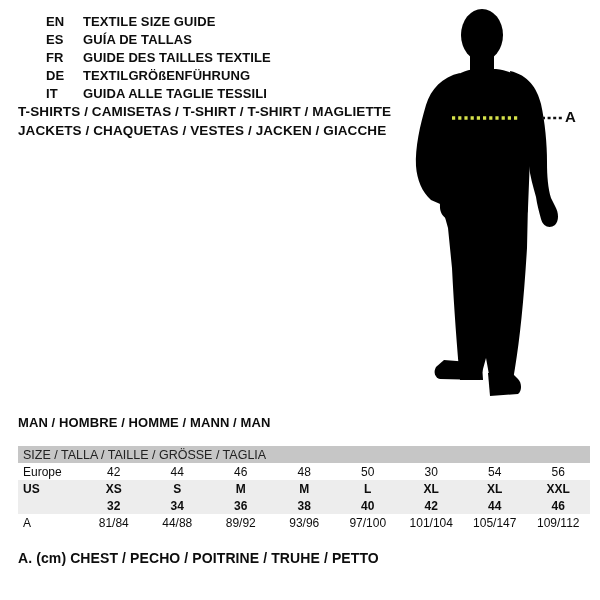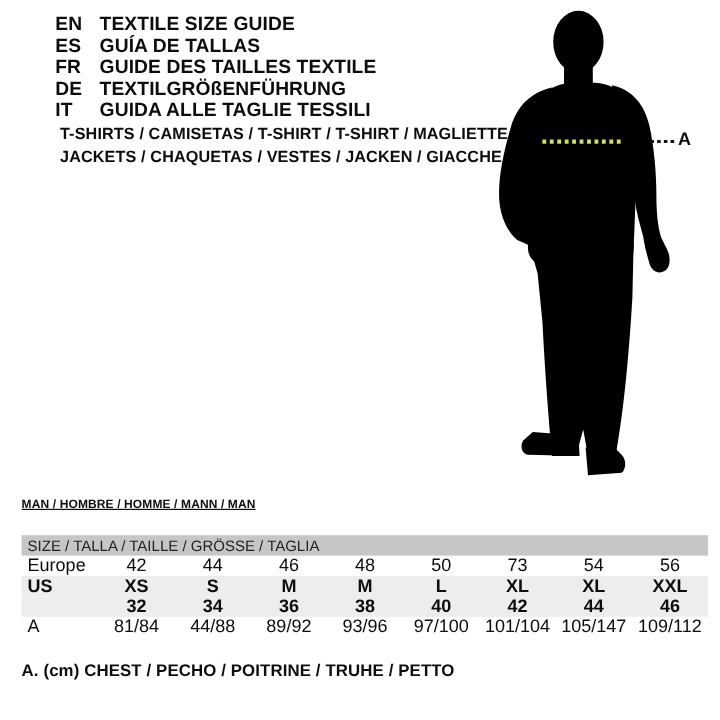--- a/index.html
+++ b/index.html
@@ -2,32 +2,32 @@
 <html><head>
 <meta charset="utf-8">
 <style>
   html,body{margin:0;padding:0;}
   body{
     width:600px;height:600px;position:relative;background:#ffffff;
     font-family:"Liberation Sans", sans-serif;color:#0d0d0d;overflow:hidden;
   }
   
   .langs{position:absolute;left:18px;top:12px;}
-  .lang-row{display:flex;height:18px;align-items:center;font-size:16px;font-weight:bold;letter-spacing:.1px;padding-left:28px;}
+  .lang-row{display:flex;height:18px;align-items:center;font-size:13px;font-weight:bold;letter-spacing:.1px;padding-left:28px;}
   .lang-code{width:37px;}
   
-  .cats{position:absolute;left:18px;top:103px;font-size:13.5px;font-weight:bold;line-height:18.5px;letter-spacing:.1px;margin-left:32px;}
+  .cats{position:absolute;left:18px;top:103px;font-size:13.5px;font-weight:bold;line-height:18.5px;letter-spacing:.1px;}
   
   .figure-wrap{position:absolute;left:400px;top:8px;width:185px;height:390px;}
   .a-label{position:absolute;left:565px;top:108px;font-size:15px;font-weight:bold;}
   
-  .man-title{position:absolute;left:18px;top:415px;font-size:10px;font-weight:bold;letter-spacing:.1px;text-decoration:underline;}
+  .man-title{position:absolute;left:18px;top:415px;font-size:13px;font-weight:bold;letter-spacing:.1px;}
   
   .size-table{position:absolute;left:18px;top:446px;width:572px;}
-  .t-row{display:flex;height:17px;align-items:center;font-size:15px;}
+  .t-row{display:flex;height:17px;align-items:center;font-size:12px;}
   .t-head{background:#c6c6c6;height:17px;display:flex;align-items:center;padding-left:5px;font-size:12.5px;color:#222;}
   .t-row.shaded{background:#ededed;font-weight:bold;}
   .label-cell{width:64px;padding-left:5px;box-sizing:border-box;}
   .val-cell{flex:1;text-align:center;}
   
   .footnote{position:absolute;left:18px;top:550px;font-size:14px;font-weight:bold;letter-spacing:.1px;}
 </style>
 </head>
 <body>
 
@@ -92,21 +92,21 @@
 <div class="size-table">
   <div class="t-head">SIZE / TALLA / TAILLE / GRÖSSE / TAGLIA</div>
 
   <div class="t-row">
     <span class="label-cell">Europe</span>
     <span class="val-cell">42</span>
     <span class="val-cell">44</span>
     <span class="val-cell">46</span>
     <span class="val-cell">48</span>
     <span class="val-cell">50</span>
-    <span class="val-cell">73</span>
+    <span class="val-cell">30</span>
     <span class="val-cell">54</span>
     <span class="val-cell">56</span>
   </div>
 
   <div class="t-row shaded">
     <span class="label-cell">US</span>
     <span class="val-cell">XS</span>
     <span class="val-cell">S</span>
     <span class="val-cell">M</span>
     <span class="val-cell">M</span>

